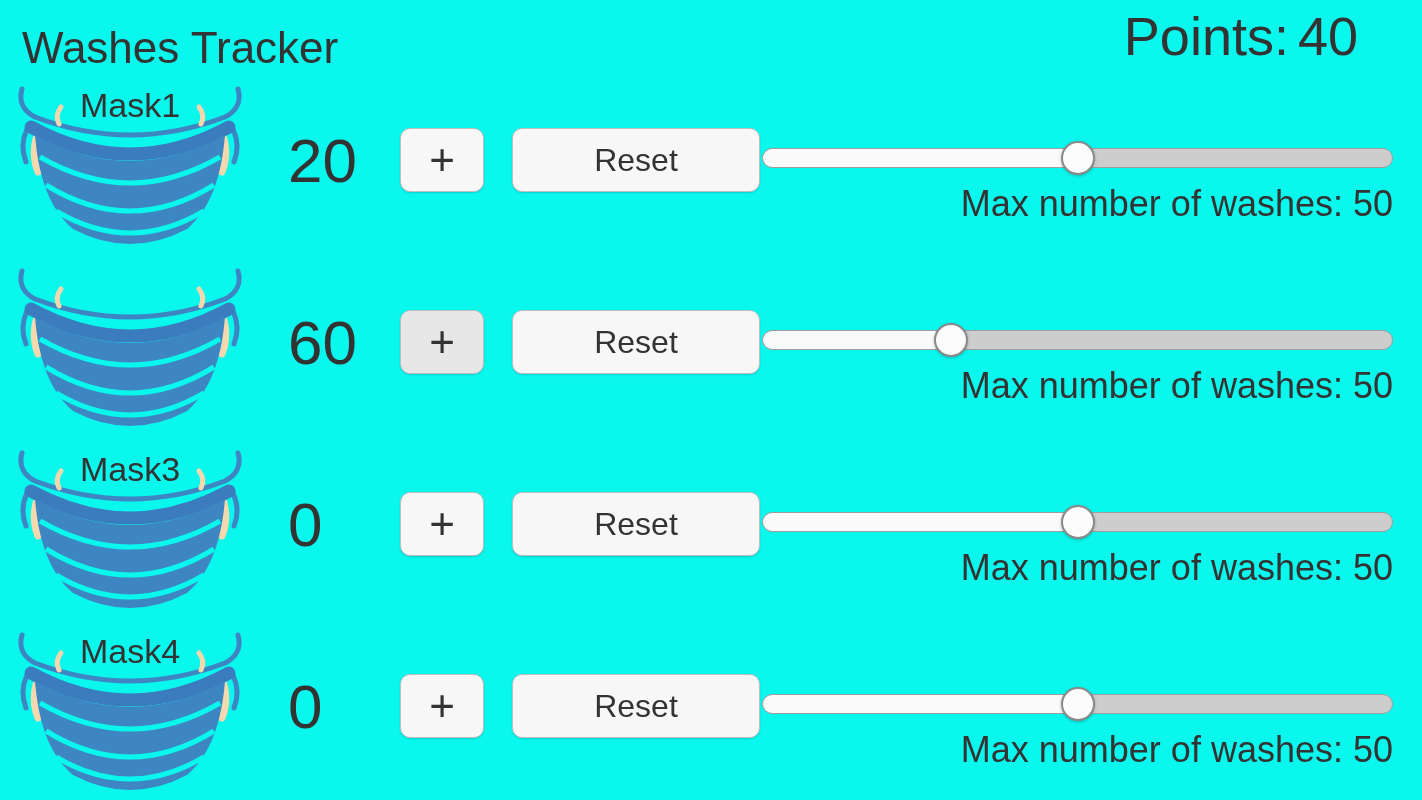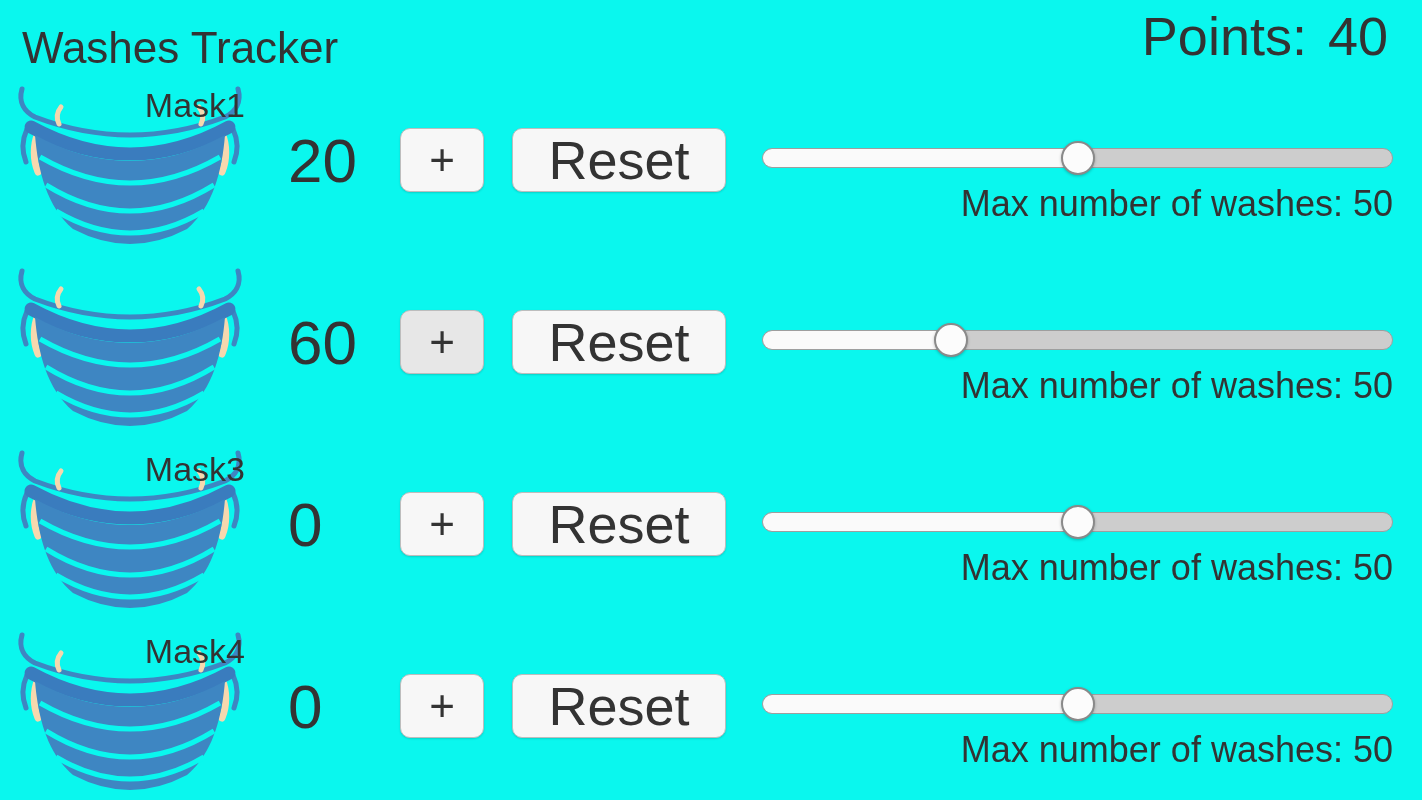--- a/index.html
+++ b/index.html
@@ -4,40 +4,40 @@
 <style>
   :root{
     --background:#0AF7EE; --text:#333333; --mask-body:#3E86C2; --mask-band:#3A7CBE;
     --ear-skin:#F6D8AE; --button-bg:#F7F7F7; --slider-track:#CDCDCD; --slider-fill:#FAFAFA;
   }
   *{margin:0;padding:0;box-sizing:border-box}
   body{width:1422px;height:800px;overflow:hidden}
   .stage{position:relative;width:1422px;height:800px;background:var(--background);
     overflow:hidden;font-family:"Liberation Sans",sans-serif;color:var(--text)}
   .app-title{position:absolute;left:22px;top:16px;font-size:44px;line-height:64px;color:var(--text)}
-  .points{position:absolute;right:34px;top:4px;display:flex;gap:21px;font-size:54px;line-height:64px;color:var(--text)}
+  .points{position:absolute;right:64px;top:4px;display:flex;gap:9px;font-size:54px;line-height:64px;color:var(--text)}
   #rows{position:absolute;top:80px;left:0;right:0}
   .row{position:relative;height:182px}
   .mask-wrap{position:absolute;left:15px;top:5px;width:230px;height:165px}
   .mask-svg{position:absolute;left:0;top:0;width:230px;height:165px}
-  .mask-name{position:absolute;left:0;top:0;width:100%;text-align:right;
+  .mask-name{position:absolute;left:0;top:0;width:100%;text-align:center;
     font-size:34px;line-height:40px;color:var(--text)}
   .strap{stroke:var(--mask-body)}
   .band{stroke:var(--mask-band)}
   .bodyfill{fill:var(--mask-body)}
   .pleat{stroke:var(--background)}
   .ear{stroke:var(--ear-skin)}
   .count{position:absolute;left:288px;top:46px;height:70px;line-height:70px;font-size:62px;color:var(--text)}
   .btn{position:absolute;top:48px;height:64px;background:var(--button-bg);
     border:1px solid #BDBDBD;border-radius:10px;color:var(--text);cursor:pointer;
     display:flex;align-items:center;justify-content:center;box-shadow:0 1px 2px rgba(0,0,0,0.15);
     font-family:"Liberation Sans",sans-serif}
   .plus-btn{left:400px;width:84px;font-size:44px}
   .plus-btn.pressed{background:#E7E7E7}
-  .reset-btn{left:512px;width:214px;font-size:54px}
+  .reset-btn{left:512px;width:248px;font-size:32px}
   .slider{position:absolute;left:762px;top:68px;width:631px;height:20px;cursor:pointer}
   .track{position:absolute;left:0;top:0;right:0;bottom:0;background:var(--slider-track);
     border:1px solid #9E9E9E;border-radius:10px;overflow:hidden}
   .fill{position:absolute;left:0;top:0;bottom:0;width:50%;background:var(--slider-fill);
     border-radius:10px 0 0 10px}
   .thumb{position:absolute;top:-7px;width:34px;height:34px;border-radius:50%;
     background:#FCFCFC;border:2px solid #8A8A8A;box-shadow:0 1px 3px rgba(0,0,0,0.25);cursor:pointer}
   .max-label{position:absolute;left:762px;top:102px;width:631px;text-align:right;
     font-size:36px;line-height:44px;color:var(--text)}
 </style>

